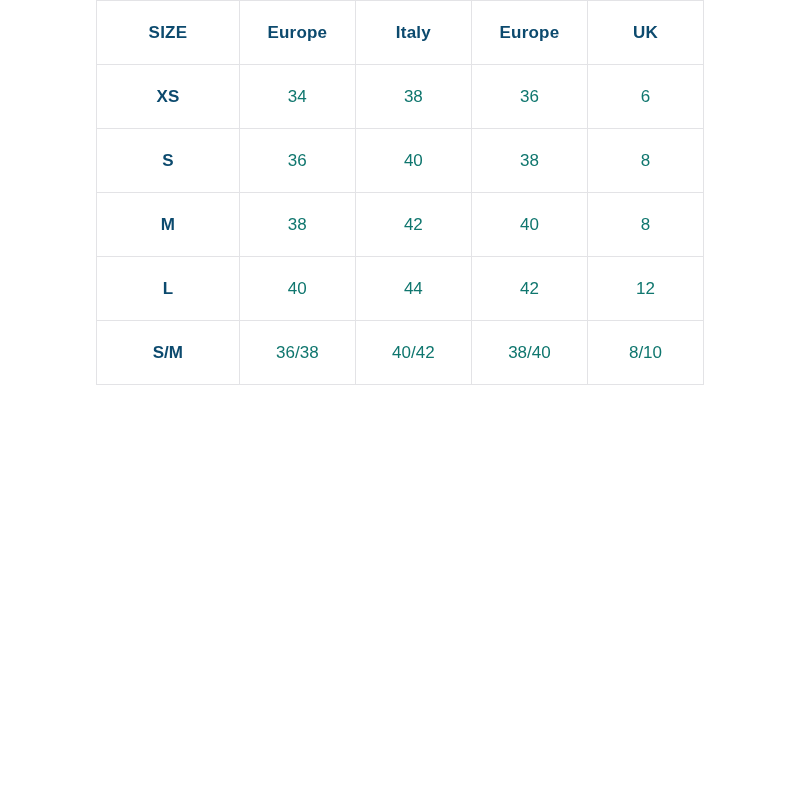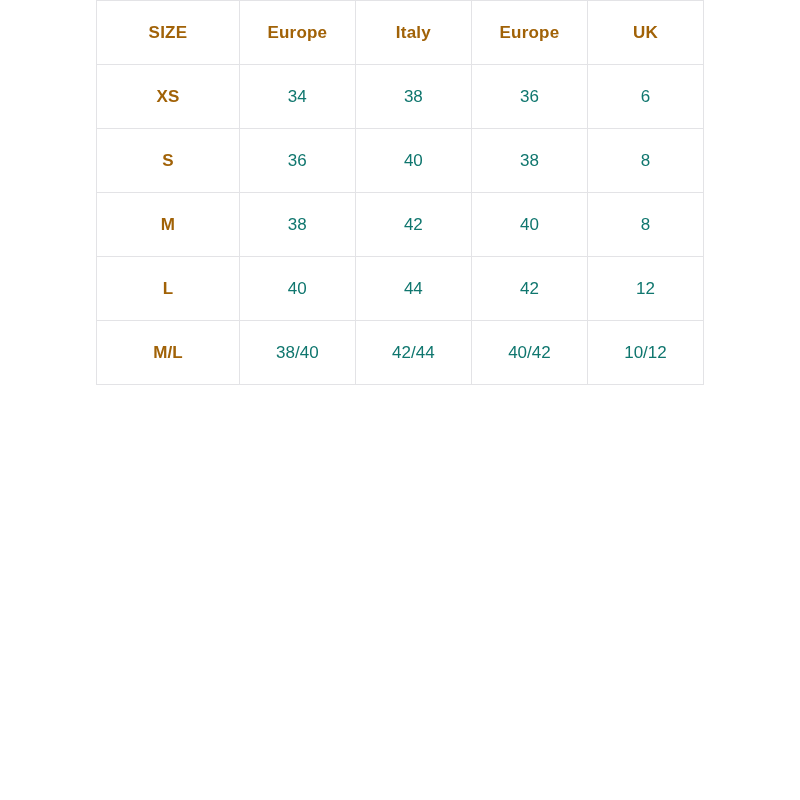--- a/index.html
+++ b/index.html
@@ -33,21 +33,21 @@
     vertical-align: middle;
     font-size: 17px;
     font-weight: 400;
     color: #0f766e;
     padding: 0;
     height: 63px;
   }
   table.size-table th,
   table.size-table td.rowhead {
     font-weight: bold;
-    color: #a16207;
+    color: #0c4a6e;
     margin-left: 14px;
   }
   table.size-table th {
     font-size: 17px;
     letter-spacing: 0.2px;
   }
   col.col-label { width: 23.5%; }
   col.col-data  { width: 19.1%; }
 
   .spacer { height: 30px; }
@@ -100,25 +100,25 @@
           <td>8</td>
         </tr>
         <tr>
           <td class="rowhead">L</td>
           <td>40</td>
           <td>44</td>
           <td>42</td>
           <td>12</td>
         </tr>
         <tr>
-          <td class="rowhead">M/L</td>
+          <td class="rowhead">S/M</td>
+          <td>36/38</td>
+          <td>40/42</td>
           <td>38/40</td>
-          <td>42/44</td>
-          <td>40/42</td>
-          <td>10/12</td>
+          <td>8/10</td>
         </tr>
       </tbody>
     </table>
   </div>
 
   <div class="spacer"></div>
 
   <div class="table-wrap">
     <table class="size-table">
       <colgroup>

